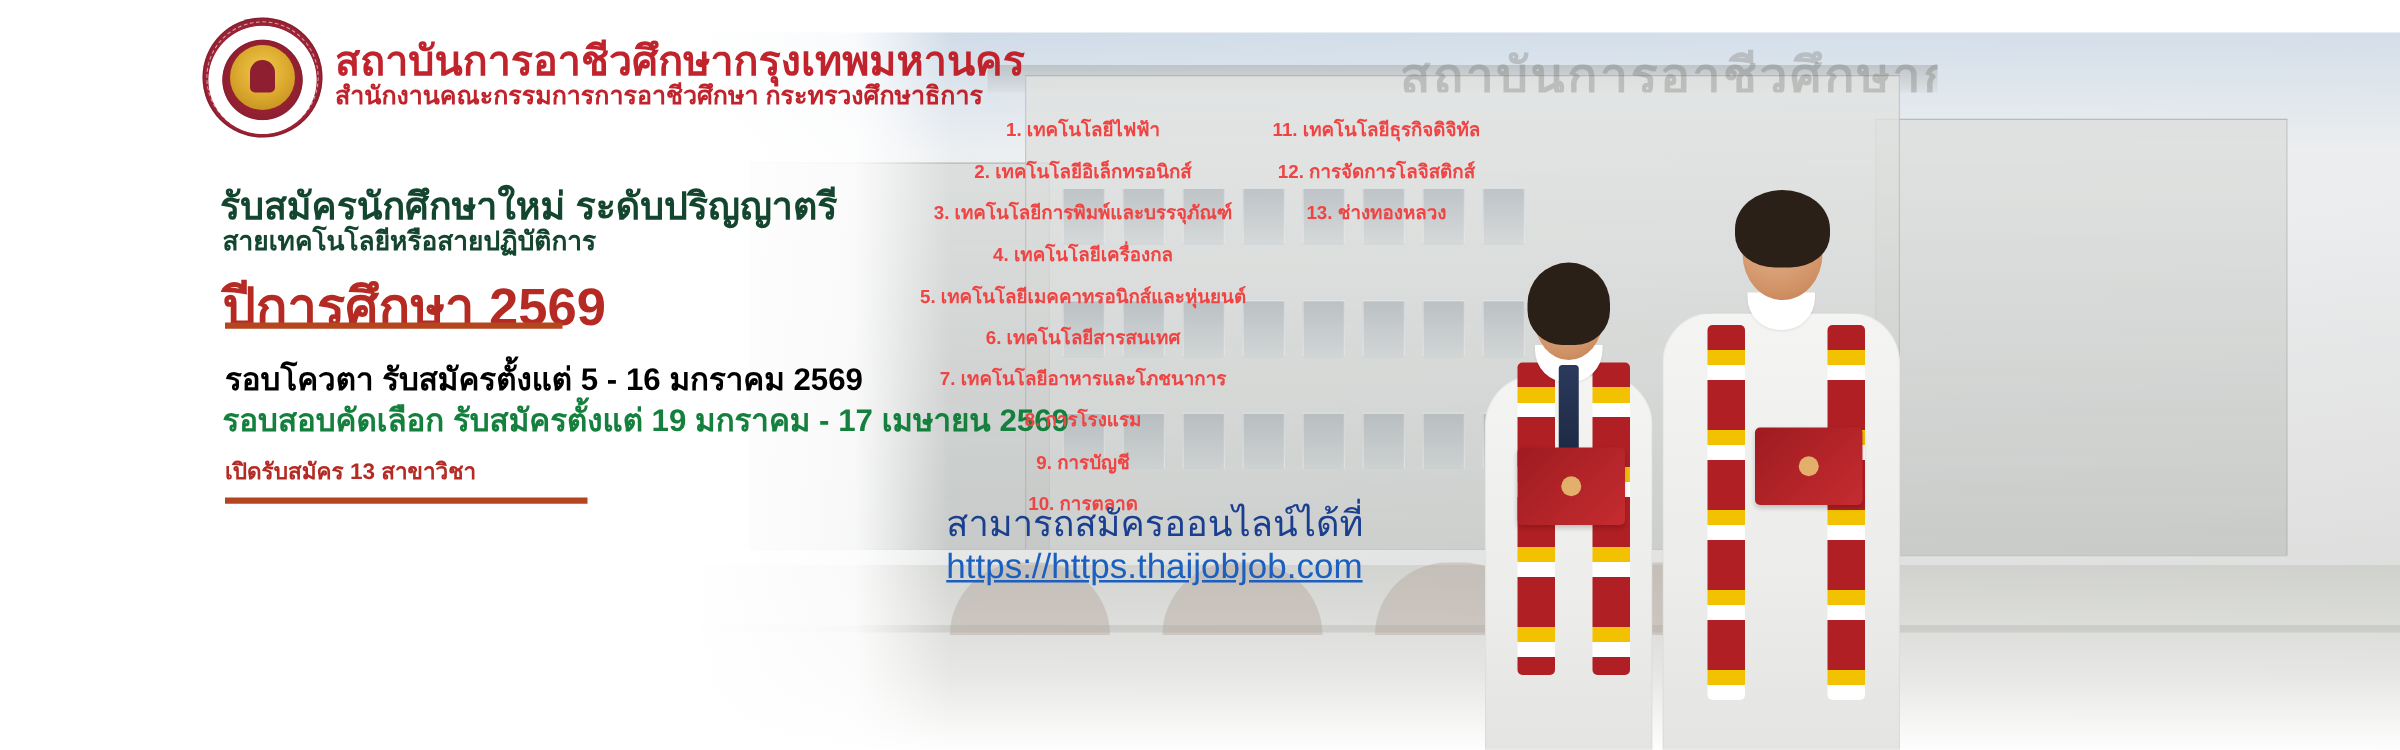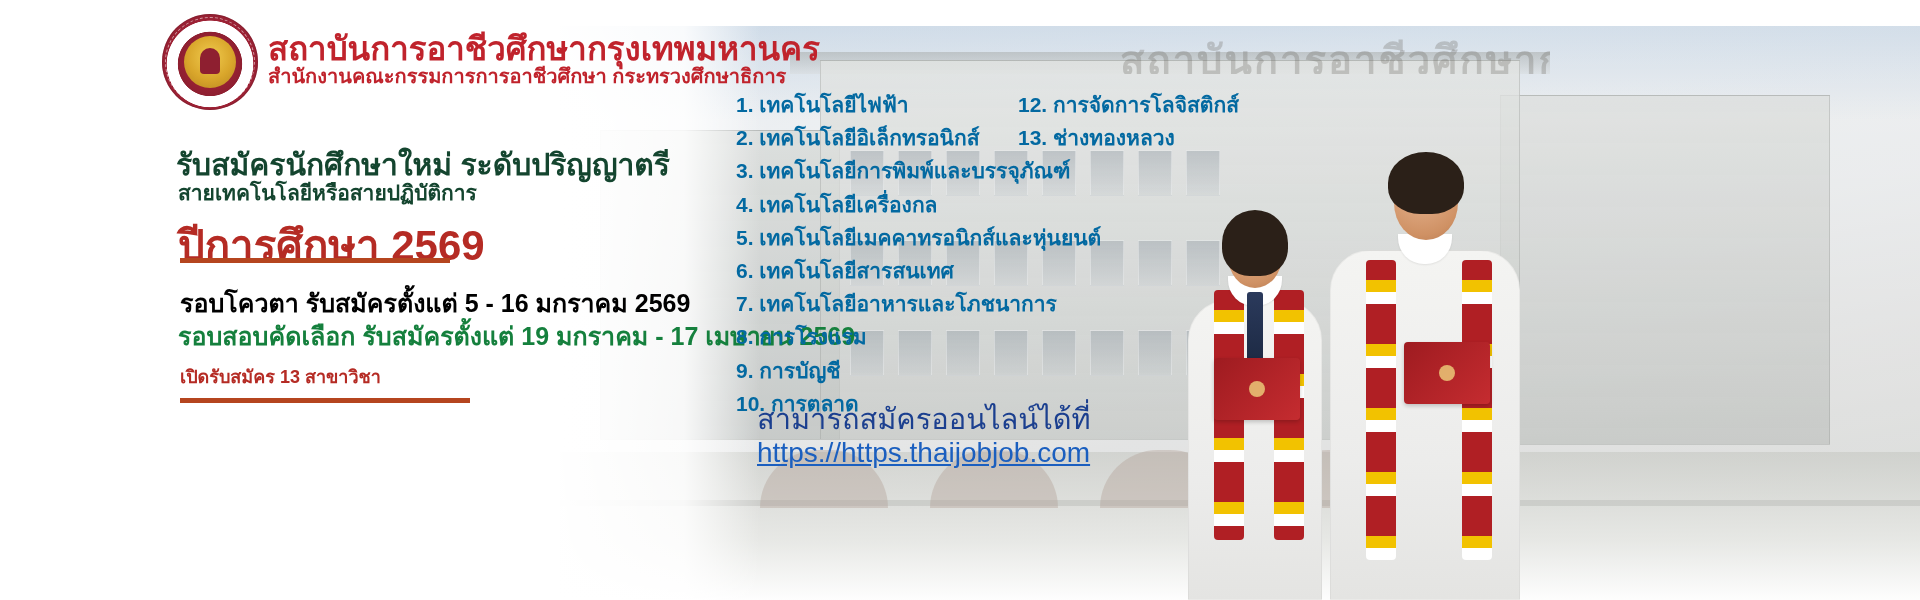--- a/index.html
+++ b/index.html
@@ -140,22 +140,22 @@
   .count-rule {
     position: absolute; left: 180px; top: 398px; width: 290px; height: 5px;
     background: #b5451f;
   }
 
   
   .major-col { position: absolute; color: #141414; }
   .col-a { left: 736px; top: 88px; }
   .col-b { left: 1018px; top: 88px; }
   .major-item {
-    font-size: 21px; font-weight: 700; line-height: 33.2px;
-    white-space: nowrap; color: #0369a1;
+    font-size: 15px; font-weight: 700; line-height: 33.2px;
+    white-space: nowrap; color: #ef4444; text-align: center;
   }
 
   
   .apply-txt {
     position: absolute; left: 757px; top: 396px;
     color: #1b3f8f; font-size: 29px; font-weight: 400; white-space: nowrap;
   }
   .apply-url {
     position: absolute; left: 757px; top: 437px;
     color: #1b5fbf; font-size: 28px; font-weight: 400; white-space: nowrap;
@@ -313,20 +313,21 @@
     <div class="major-item">3. เทคโนโลยีการพิมพ์และบรรจุภัณฑ์</div>
     <div class="major-item">4. เทคโนโลยีเครื่องกล</div>
     <div class="major-item">5. เทคโนโลยีเมคคาทรอนิกส์และหุ่นยนต์</div>
     <div class="major-item">6. เทคโนโลยีสารสนเทศ</div>
     <div class="major-item">7. เทคโนโลยีอาหารและโภชนาการ</div>
     <div class="major-item">8. การโรงแรม</div>
     <div class="major-item">9. การบัญชี</div>
     <div class="major-item">10. การตลาด</div>
   </div>
   <div class="major-col col-b">
+    <div class="major-item">11. เทคโนโลยีธุรกิจดิจิทัล</div>
     <div class="major-item">12. การจัดการโลจิสติกส์</div>
     <div class="major-item">13. ช่างทองหลวง</div>
   </div>
 
   <div class="apply-txt">สามารถสมัครออนไลน์ได้ที่</div>
   <a class="apply-url" href="#">https://https.thaijobjob.com</a>
 
 </div>
 
 </body></html>

